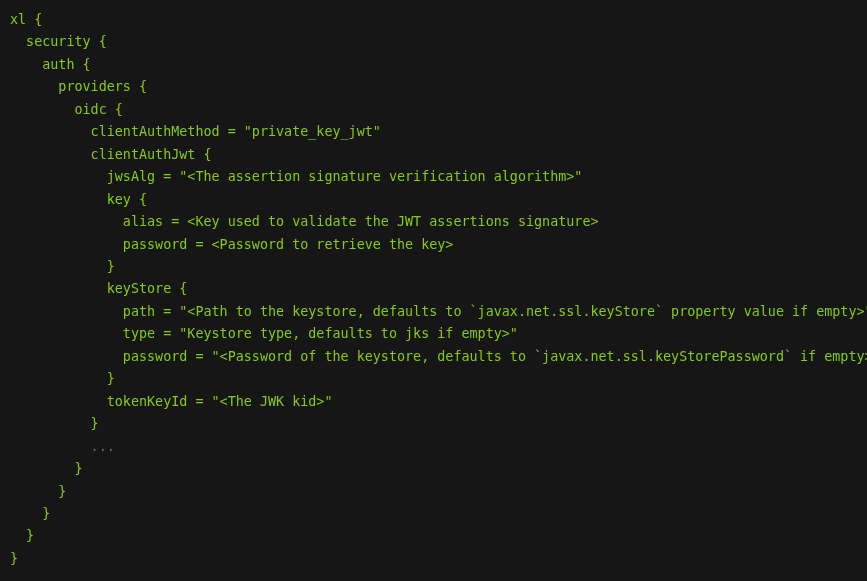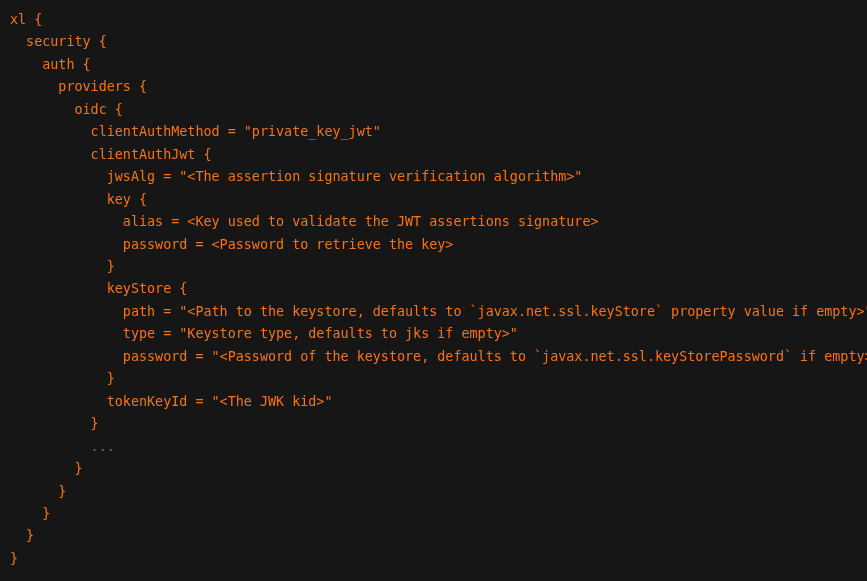--- a/index.html
+++ b/index.html
@@ -24,21 +24,21 @@
     font-family: "DejaVu Sans Mono", "Liberation Mono", monospace;
     font-size: 13.4px;
     line-height: 22.45px;
     letter-spacing: 0px;
     white-space: pre;
     -webkit-font-smoothing: antialiased;
   }
   .code-line {
     white-space: pre;
     min-height: 22.45px;
-    color: #f97316;
+    color: #84cc16;
   }
   .code-line.dim {
     color: #6b6b6b;
   }
 </style>
 </head>
 <body>
 
 <div id="code-block" style="background: rgb(22, 22, 22); color: rgb(212, 212, 212);"><div class="code-line">xl {</div><div class="code-line">  security {</div><div class="code-line">    auth {</div><div class="code-line">      providers {</div><div class="code-line">        oidc {</div><div class="code-line">          clientAuthMethod = "private_key_jwt"</div><div class="code-line">          clientAuthJwt {</div><div class="code-line">            jwsAlg = "&lt;The assertion signature verification algorithm&gt;"</div><div class="code-line">            key {</div><div class="code-line">              alias = &lt;Key used to validate the JWT assertions signature&gt;</div><div class="code-line">              password = &lt;Password to retrieve the key&gt;</div><div class="code-line">            }</div><div class="code-line">            keyStore {</div><div class="code-line">              path = "&lt;Path to the keystore, defaults to `javax.net.ssl.keyStore` property value if empty&gt;"</div><div class="code-line">              type = "Keystore type, defaults to jks if empty&gt;"</div><div class="code-line">              password = "&lt;Password of the keystore, defaults to `javax.net.ssl.keyStorePassword` if empty&gt;"</div><div class="code-line">            }</div><div class="code-line">            tokenKeyId = "&lt;The JWK kid&gt;"</div><div class="code-line">          }</div><div class="code-line dim" style="color: rgb(107, 107, 107);">          ...</div><div class="code-line">        }</div><div class="code-line">      }</div><div class="code-line">    }</div><div class="code-line">  }</div><div class="code-line">}</div></div>
 

